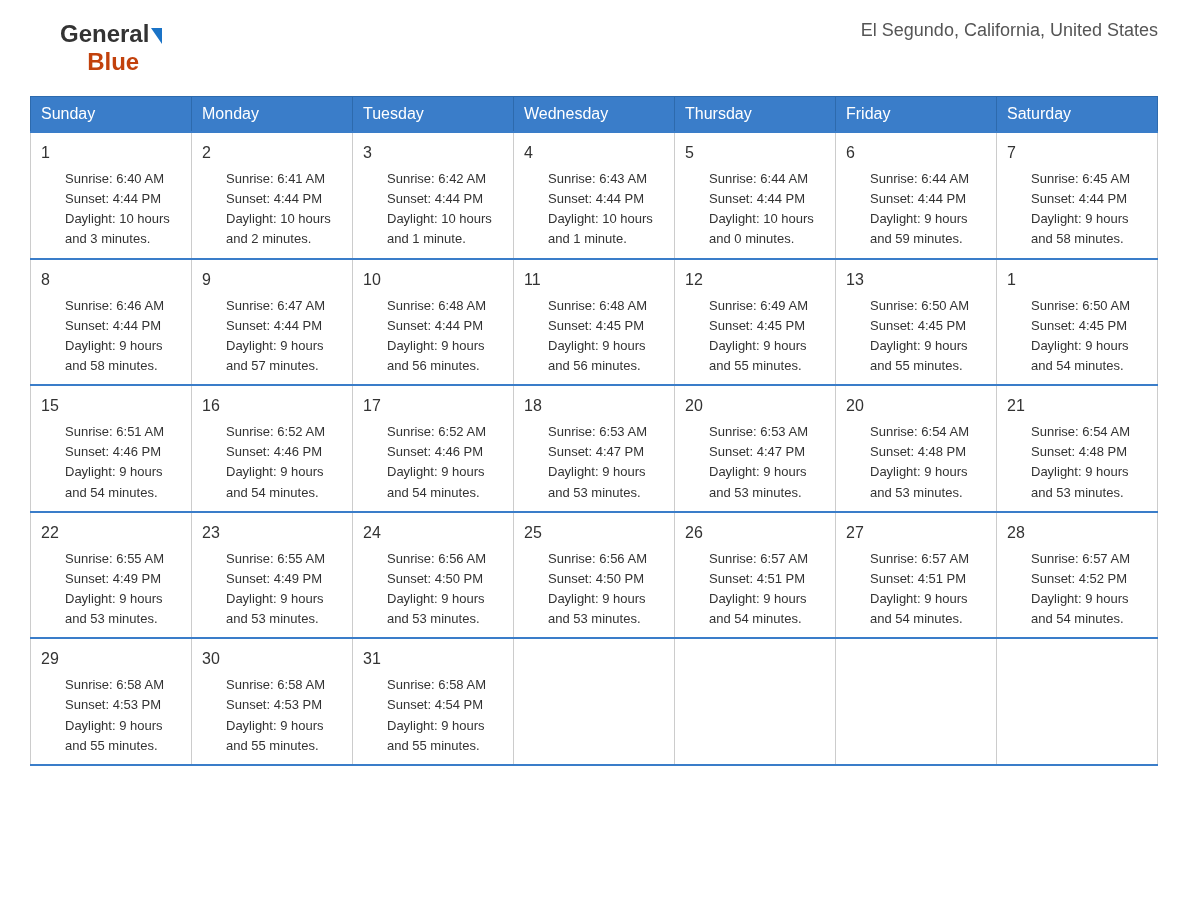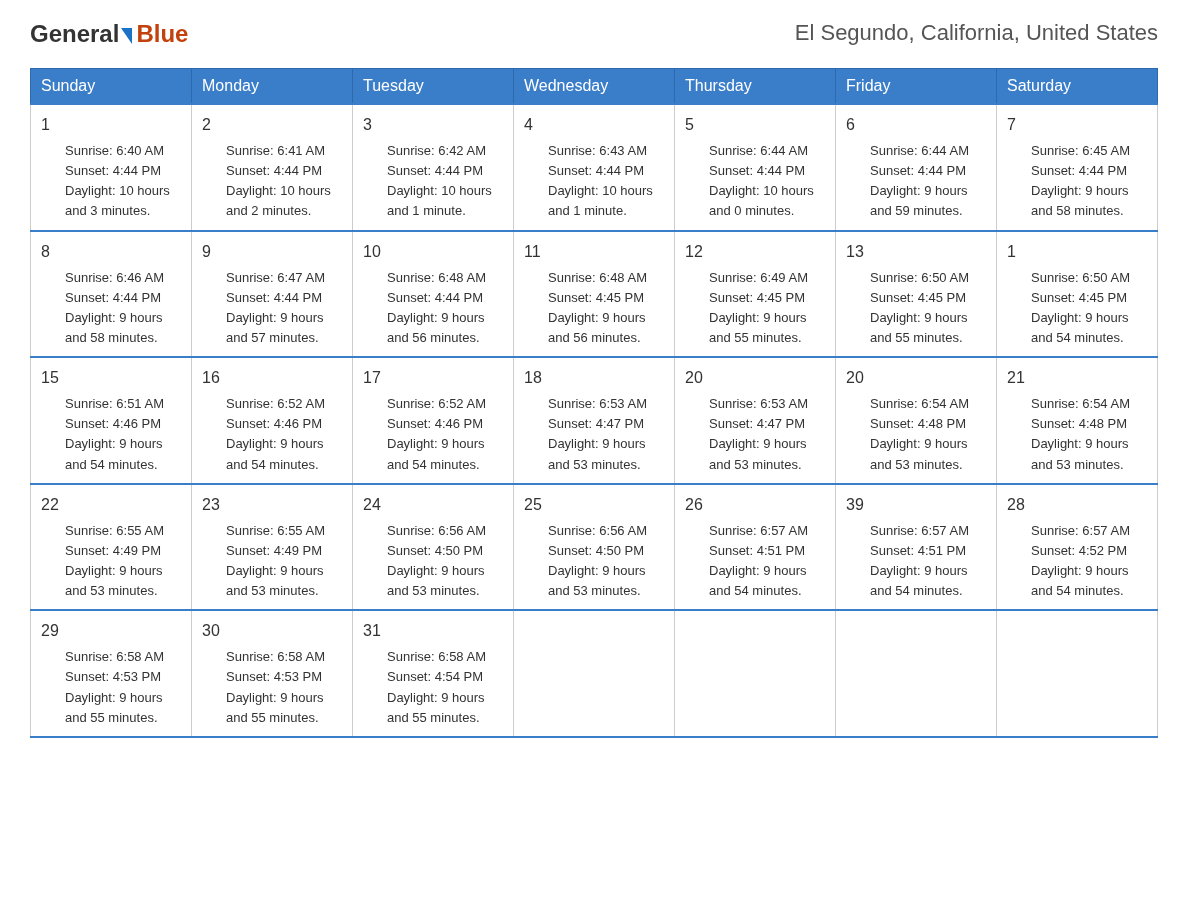--- a/index.html
+++ b/index.html
@@ -12,33 +12,34 @@
       min-height: 918px;
     }
     .header-row {
       display: flex;
       align-items: flex-start;
       justify-content: space-between;
       margin-bottom: 20px;
     }
     .logo {
       display: flex;
-      flex-direction: row;
+      flex-direction: column;
       align-items: center;
+      margin-left: 30px;
     }
     .title-block {
       text-align: right;
     }
     .title-block h1 {
       font-size: 52px;
       font-weight: 400;
       color: #222;
     }
     .title-block h2 {
-      font-size: 22px;
+      font-size: 18px;
       font-weight: 400;
       color: #555;
     }
     .calendar {
       width: 100%;
       border-collapse: collapse;
       border: 1.5px solid #3a7dc9;
     }
     .calendar th {
       background-color: #3a7dc9;
@@ -212,21 +213,21 @@
         </td>
         <td>
           <span class="day-num">25</span>
           <div class="day-detail">Sunrise: 6:56 AM<br>Sunset: 4:50 PM<br>Daylight: 9 hours and 53 minutes.</div>
         </td>
         <td>
           <span class="day-num">26</span>
           <div class="day-detail">Sunrise: 6:57 AM<br>Sunset: 4:51 PM<br>Daylight: 9 hours and 54 minutes.</div>
         </td>
         <td>
-          <span class="day-num">39</span>
+          <span class="day-num">27</span>
           <div class="day-detail">Sunrise: 6:57 AM<br>Sunset: 4:51 PM<br>Daylight: 9 hours and 54 minutes.</div>
         </td>
         <td>
           <span class="day-num">28</span>
           <div class="day-detail">Sunrise: 6:57 AM<br>Sunset: 4:52 PM<br>Daylight: 9 hours and 54 minutes.</div>
         </td>
       </tr>
       <tr>
         <td>
           <span class="day-num">29</span>

